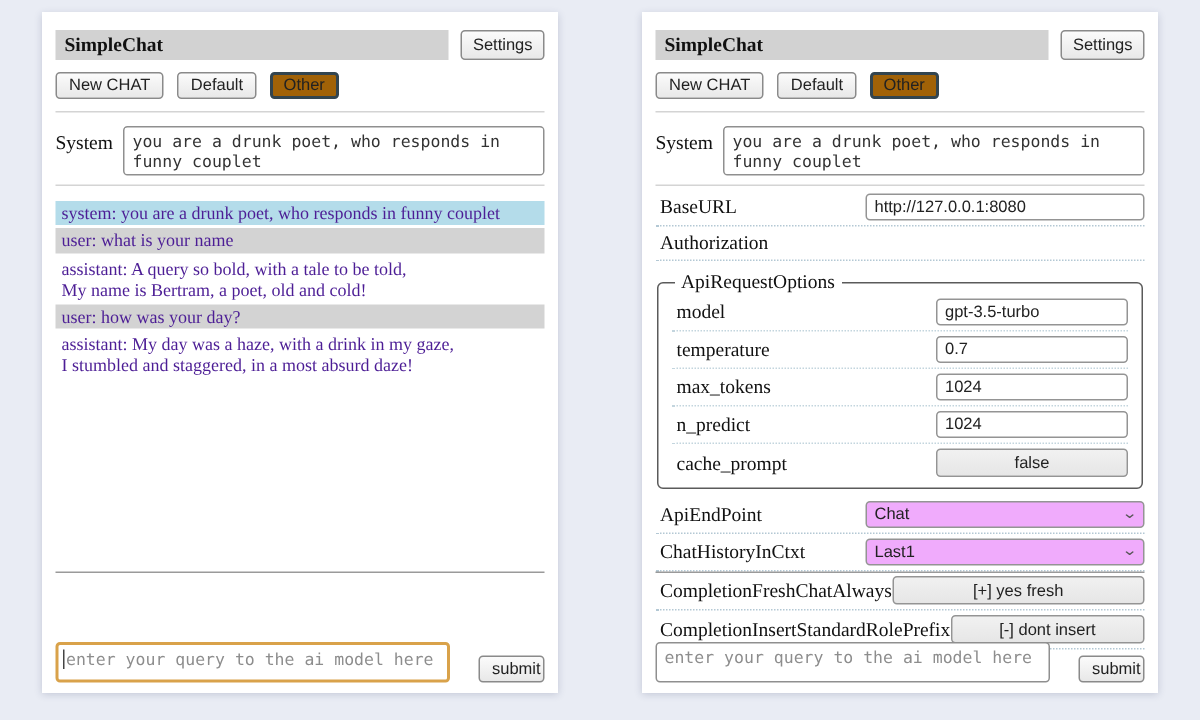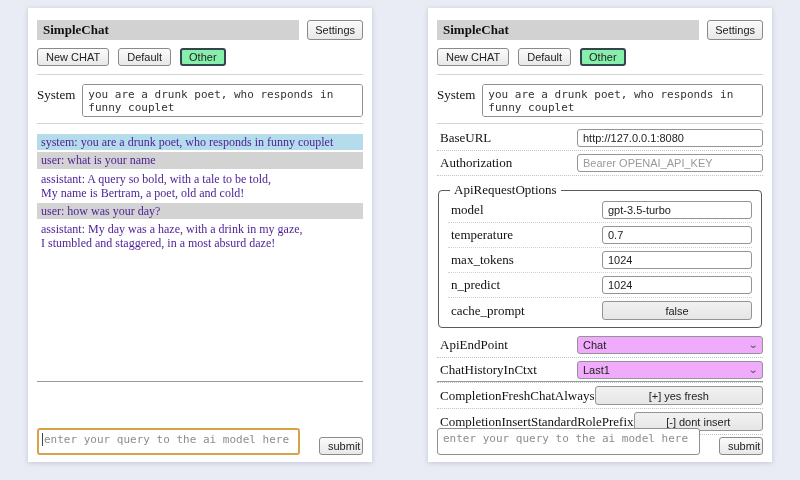--- a/index.html
+++ b/index.html
@@ -29,21 +29,21 @@
     font-family:"Liberation Sans", sans-serif; font-size:11px; color:#222;
     background:linear-gradient(#fbfbfb,#e8e8e8);
     border:1px solid #8a8a8a; border-radius:3px;
     padding:2px 8px; cursor:pointer; white-space:nowrap;
   }
   .settings-btn { padding:2px 7px; }
 
   
   .session-row { display:flex; gap:9px; margin-top:8px; align-items:center; }
   .session-btn.selected {
-    background:#86efac; border:2px solid #33454f; padding:1px 7px;
+    background:#a16207; border:2px solid #33454f; padding:1px 7px;
   }
 
   .hr-light { border:none; border-top:1px solid #d4d4d4; margin:8px 0 0; }
   .hr-mid   { border:none; border-top:1px solid #9a9a9a; margin:0 0 7px; }
 
   
   .system-row { display:flex; gap:7px; margin-top:9px; align-items:flex-start; }
   .system-label { font-size:13px; padding-top:3px; color:#111; }
   textarea {
     font-family:"DejaVu Sans Mono", monospace; font-size:11px; color:#333;
@@ -89,21 +89,21 @@
     padding:2px 5px; display:flex; justify-content:space-between; align-items:center;
     cursor:pointer;
   }
   .chevron { font-size:10px; color:#555; line-height:1; transform:scaleX(1.3); }
 
   fieldset.api-options {
     border:1px solid #5a5a5a; border-radius:4px;
     margin:6px 1px 5px; padding:0 9px 4px;
   }
   fieldset.api-options legend { font-size:13px; color:#111; padding:0 4px; margin-left:2px; }
-  fieldset.api-options .sctrl { width:150px; }
+  fieldset.api-options .sctrl { width:128px; }
   fieldset.api-options .srow { border-bottom-color:#c3d5de; }
 
   
   .query-area { position:absolute; left:9px; right:9px; bottom:7px; }
   .query-row { display:flex; gap:19px; align-items:flex-end; }
   .query-wrap { flex:1; position:relative; display:flex; }
   .query-textarea { flex:1; height:27px; }
   .query-textarea.focused { border:2px solid #d9a24a; }
   .caret {
     position:absolute; left:5px; top:5px; width:1px; height:13px;
@@ -178,23 +178,20 @@
 
     <div class="srow">
       <span class="slabel">BaseURL</span>
       <span class="sctrl">
           <input class="sinput" value="http://127.0.0.1:8080" style="">
         </span>
     </div>
 
     <div class="srow">
       <span class="slabel">Authorization</span>
-      <span class="sctrl">
-          <input class="sinput" placeholder="Bearer OPENAI_API_KEY" style="">
-        </span>
     </div>
 
 
 
     <fieldset class="api-options">
       <legend>ApiRequestOptions</legend>
 
       <div class="srow">
         <span class="slabel">model</span>
         <span class="sctrl">

